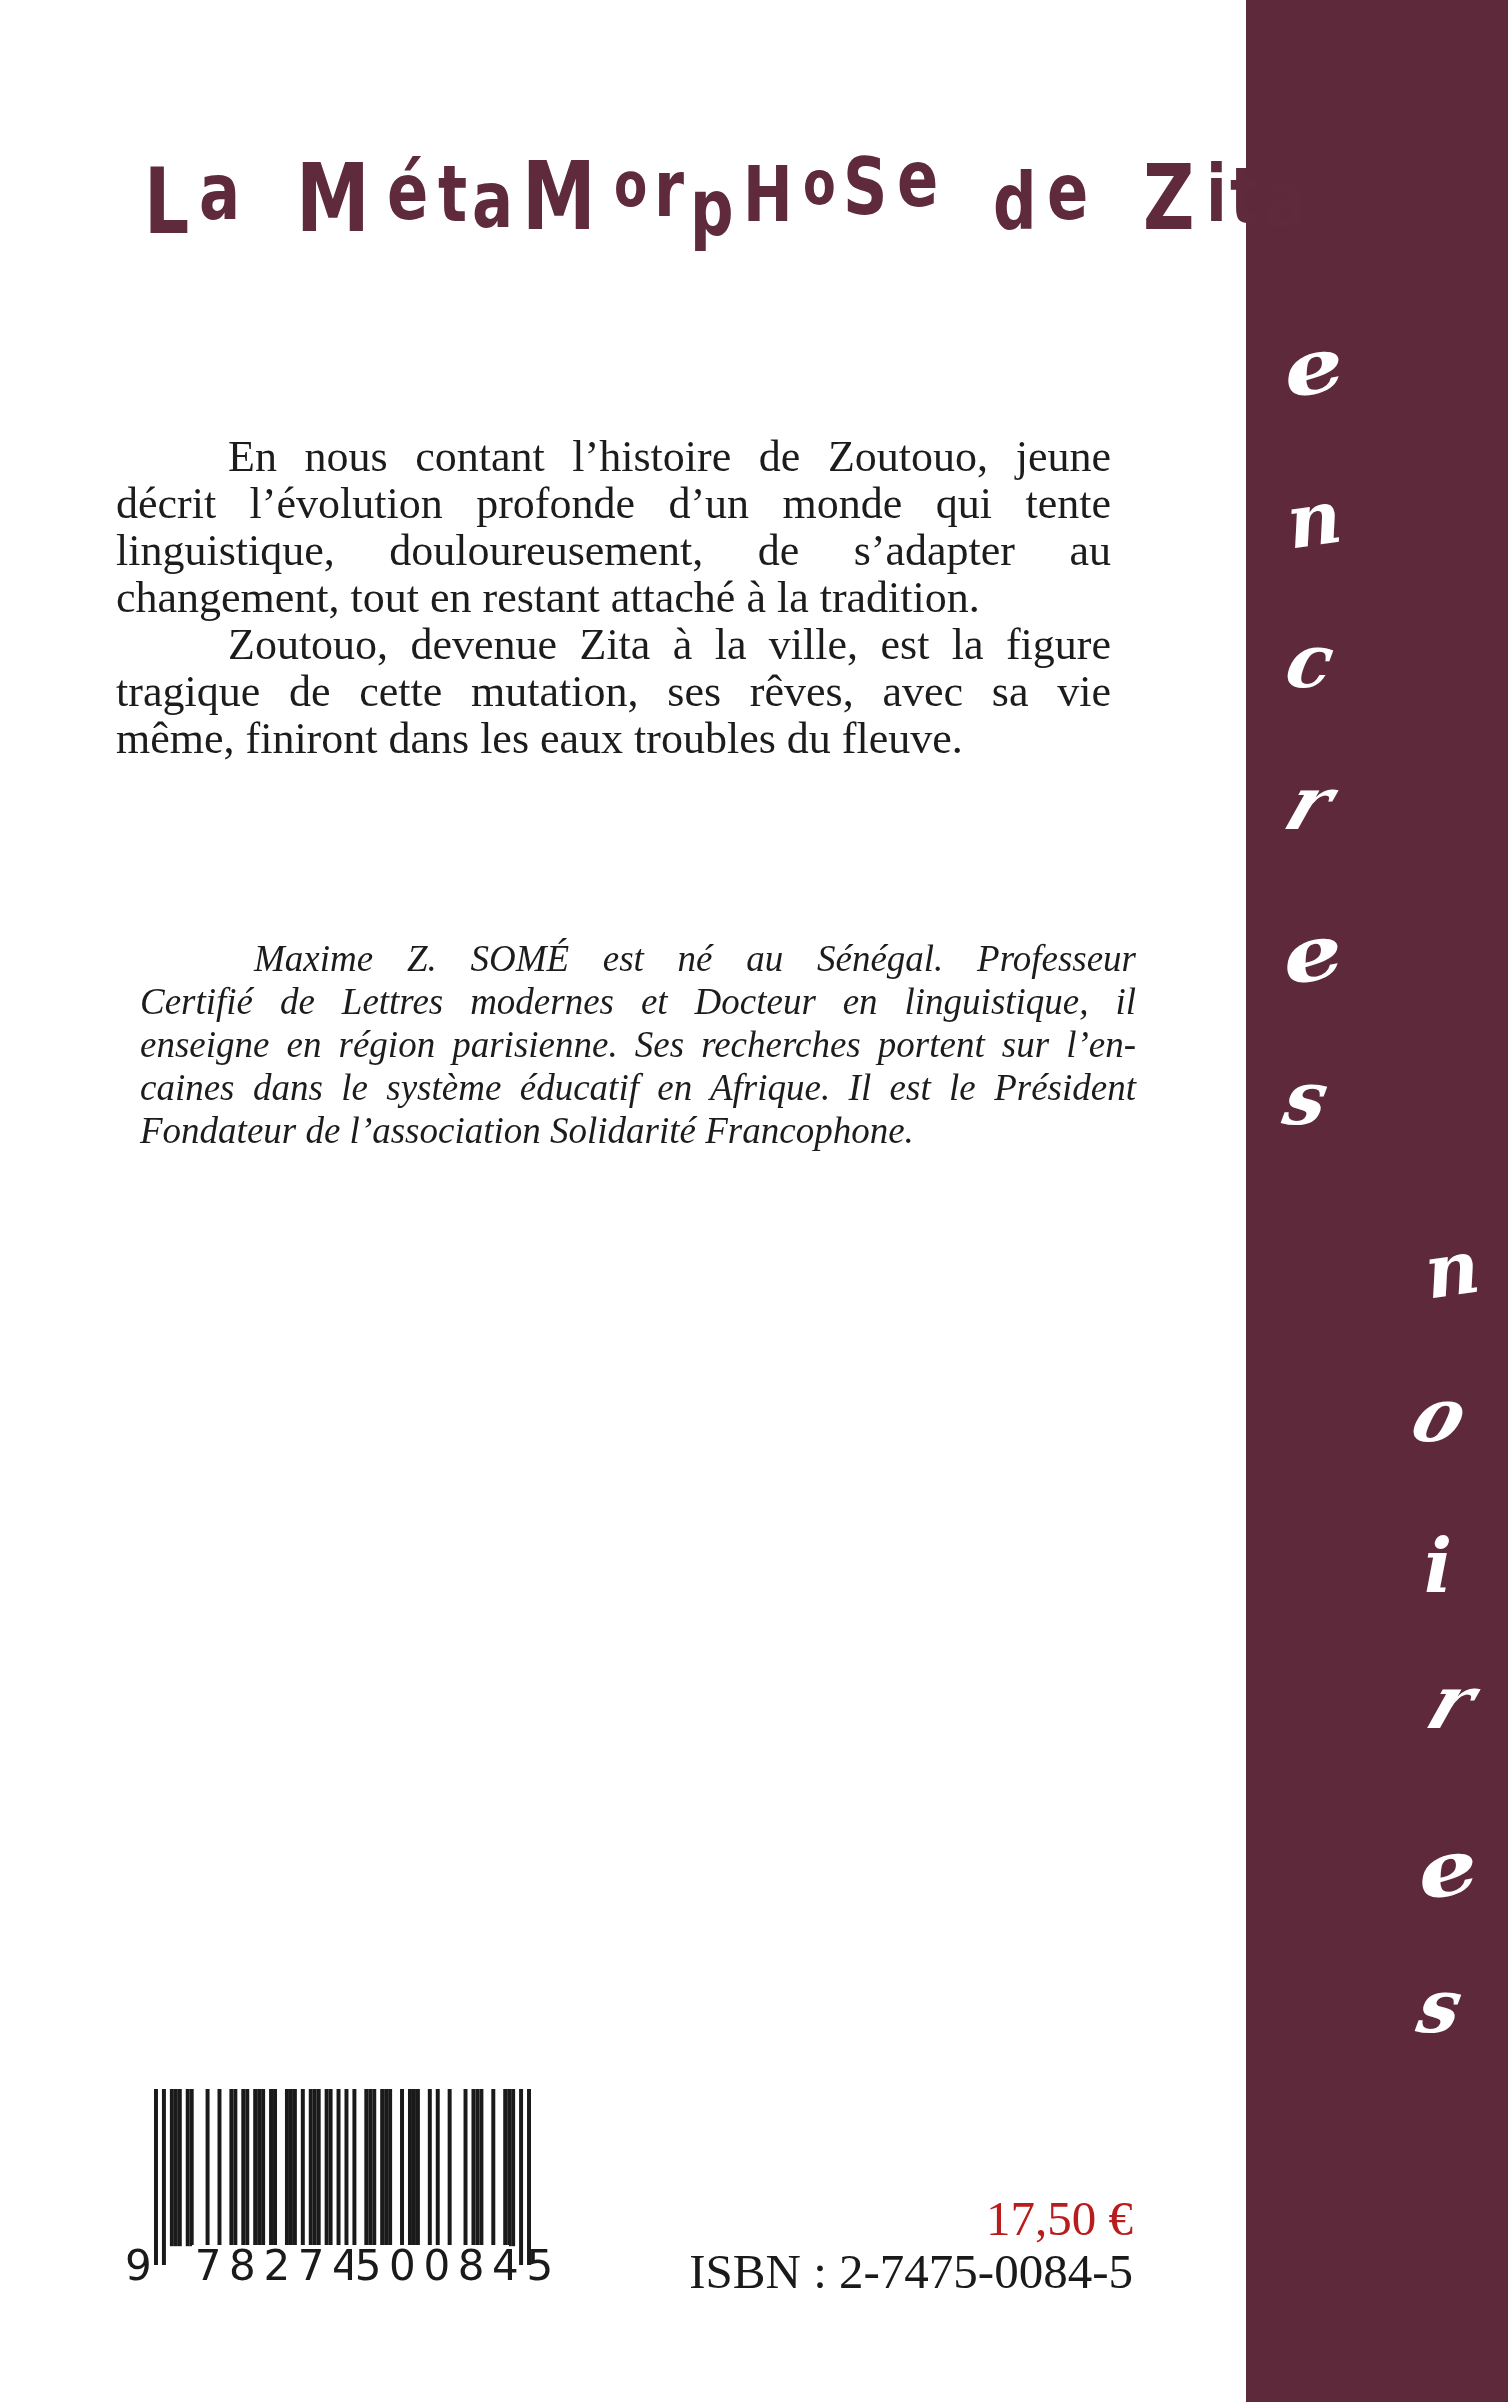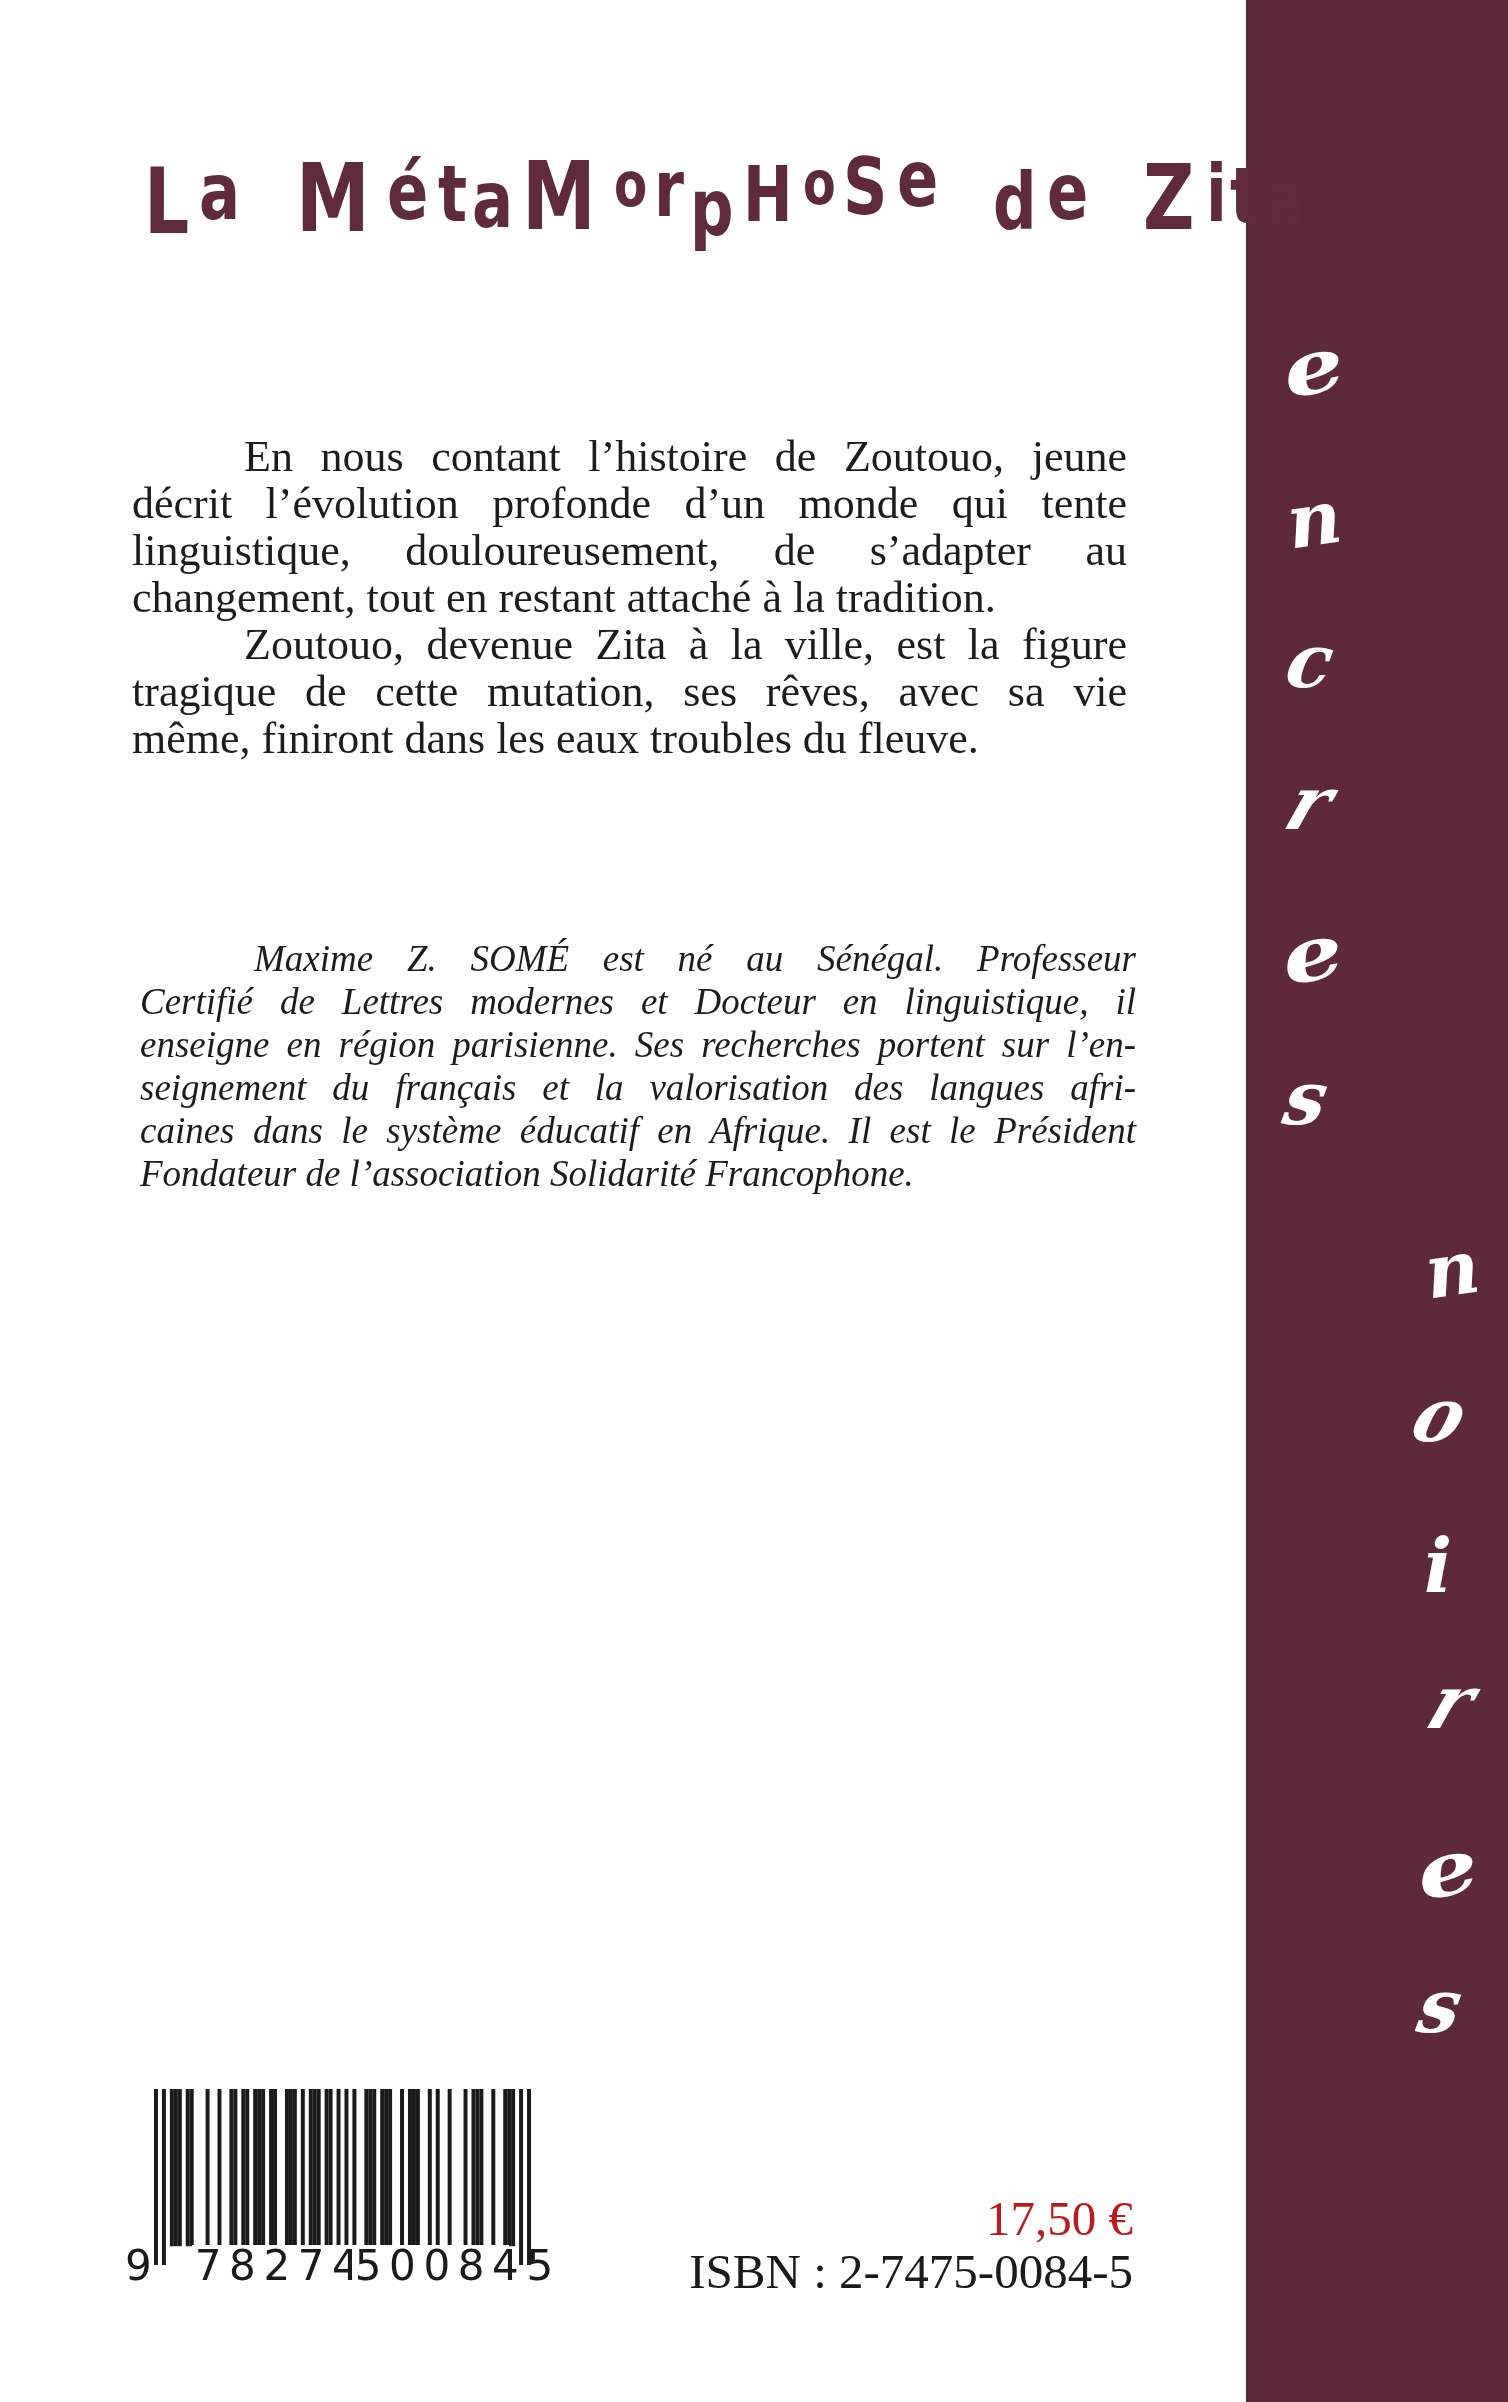--- a/index.html
+++ b/index.html
@@ -15,21 +15,21 @@
     position:absolute; left:144px; top:140px; width:984px; height:114px;
     margin:0; font-family:"DejaVu Sans", sans-serif; font-weight:bold;
     color:#5f2a3b; white-space:nowrap;
   }
   .title .ch {
     display:inline-block; position:relative; font-size:78px; line-height:104px;
     transform:scaleX(0.78); transform-origin:left bottom; margin-right:-13.2px;
   }
   .title .gap { display:inline-block; width:36px; }
   .para {
-    position:absolute; left:132px; width:995px; margin:0;
+    position:absolute; left:116px; width:995px; margin:0;
     font-family:"Liberation Serif", serif; color:#1c1c1c;
     text-align:justify; text-align-last:left;
   }
   .para .line {
     display:block; white-space:nowrap; text-align:justify; text-align-last:justify;
     height:47px;
   }
   .para .line.last { text-align-last:left; }
   .para .line.indent { padding-left:112px; }
   .summary { top:433px; font-size:44px; }
@@ -105,21 +105,20 @@
   <span class="line last">changement, tout en restant attaché à la tradition.</span>
   <span class="line indent">Zoutouo, devenue Zita à la ville, est la figure</span>
   <span class="line">tragique de cette mutation, ses rêves, avec sa vie</span>
   <span class="line last">même, finiront dans les eaux troubles du fleuve.</span>
 </div>
 
 <div class="para bio">
   <span class="line indent">Maxime Z. SOMÉ est né au Sénégal. Professeur</span>
   <span class="line">Certifié de Lettres modernes et Docteur en linguistique, il</span>
   <span class="line">enseigne en région parisienne. Ses recherches portent sur l’en-</span>
-  <span class="line">seignement du français et la valorisation des langues afri-</span>
   <span class="line">caines dans le système éducatif en Afrique. Il est le Président</span>
   <span class="line last">Fondateur de l’association Solidarité Francophone.</span>
 </div>
 
 <svg class="barcode" viewBox="0 0 95 44" preserveAspectRatio="none">
   <g fill="#1a1a1a" id="bars">
       <rect x="0" y="0" width="1" height="44"></rect>
       <rect x="2" y="0" width="1" height="44"></rect>
       <rect x="4" y="0" width="1" height="39.3"></rect>
       <rect x="5" y="0" width="1" height="39.3"></rect>

